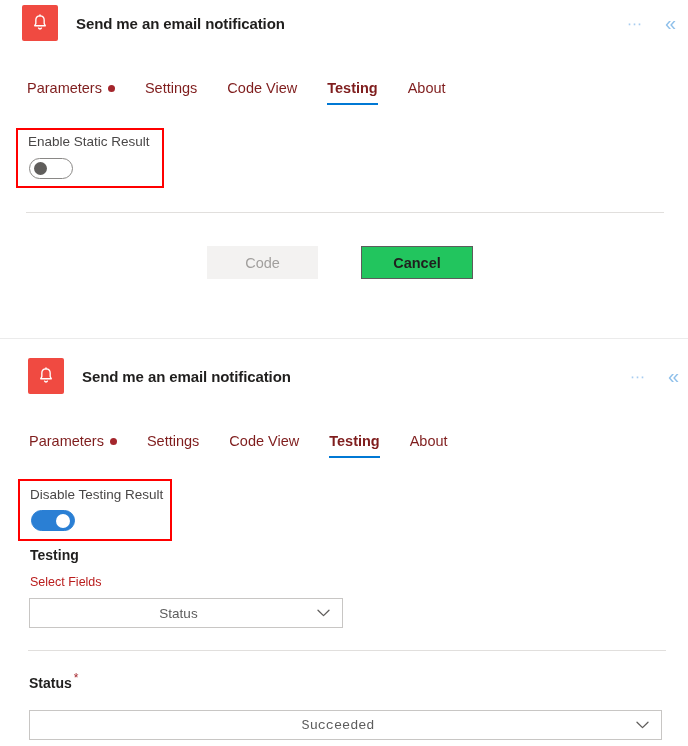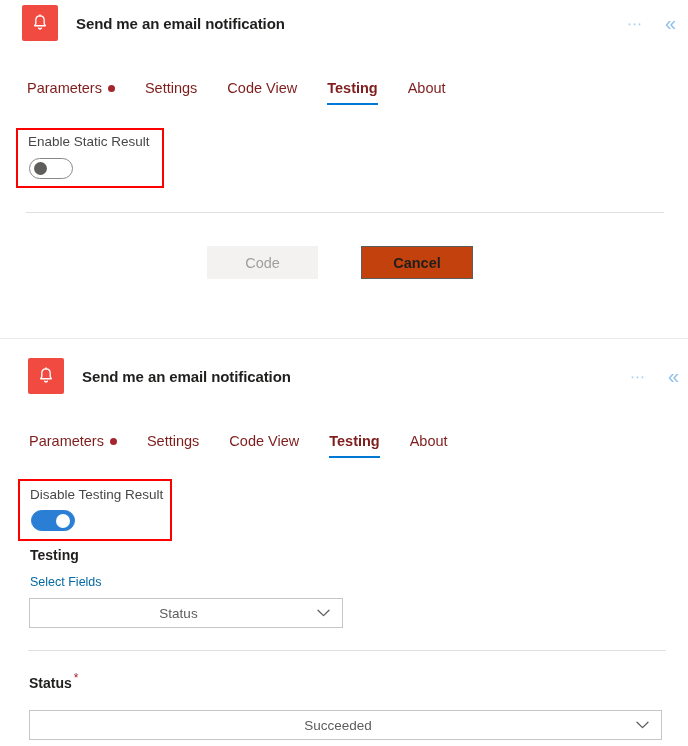--- a/index.html
+++ b/index.html
@@ -184,38 +184,38 @@
     cursor: pointer;
     background: #ffffff;
   }
   .btn-disabled {
     background: #f3f2f1;
     color: #a19f9d;
     border: 1px solid #f3f2f1;
     cursor: default;
   }
   .btn-secondary {
-    background: #c2410c;
+    background: #22c55e;
     color: #201f1e;
     border: 1px solid #5c5c5c;
     font-weight: bold;
   }
 
   
   .section-heading {
     position: absolute;
     font-size: 14px;
     font-weight: bold;
     color: #201f1e;
     white-space: nowrap;
   }
   .small-label {
     position: absolute;
     font-size: 12.5px;
-    color: #0369a1;
+    color: #b91c1c;
     white-space: nowrap;
   }
   .req-label {
     position: absolute;
     font-size: 14px;
     font-weight: bold;
     color: #201f1e;
     white-space: nowrap;
   }
   .req-star {
@@ -363,21 +363,21 @@
       </svg>
     </span>
   </div>
 
   <div class="divider" style="top:311px; left:28px; width:638px;"></div>
 
   <div class="req-label" style="top:332px; left:29px;">
     <span>Status</span><span class="req-star">*</span>
   </div>
 
-  <div class="dropdown" style="top:371px; left:29px; width:633px;">
+  <div class="dropdown" style="top:371px; left:29px; width:633px;font-family:Liberation Mono, monospace;">
     <span class="dd-value">Succeeded</span>
     <span class="dd-chevron">
       <svg width="13" height="8" viewBox="0 0 13 8" fill="none" stroke="#605e5c" stroke-width="1.3" stroke-linecap="round" stroke-linejoin="round">
         <path d="M1 1.2 L6.5 6.6 L12 1.2"></path>
       </svg>
     </span>
   </div>
 
 </div>
 

